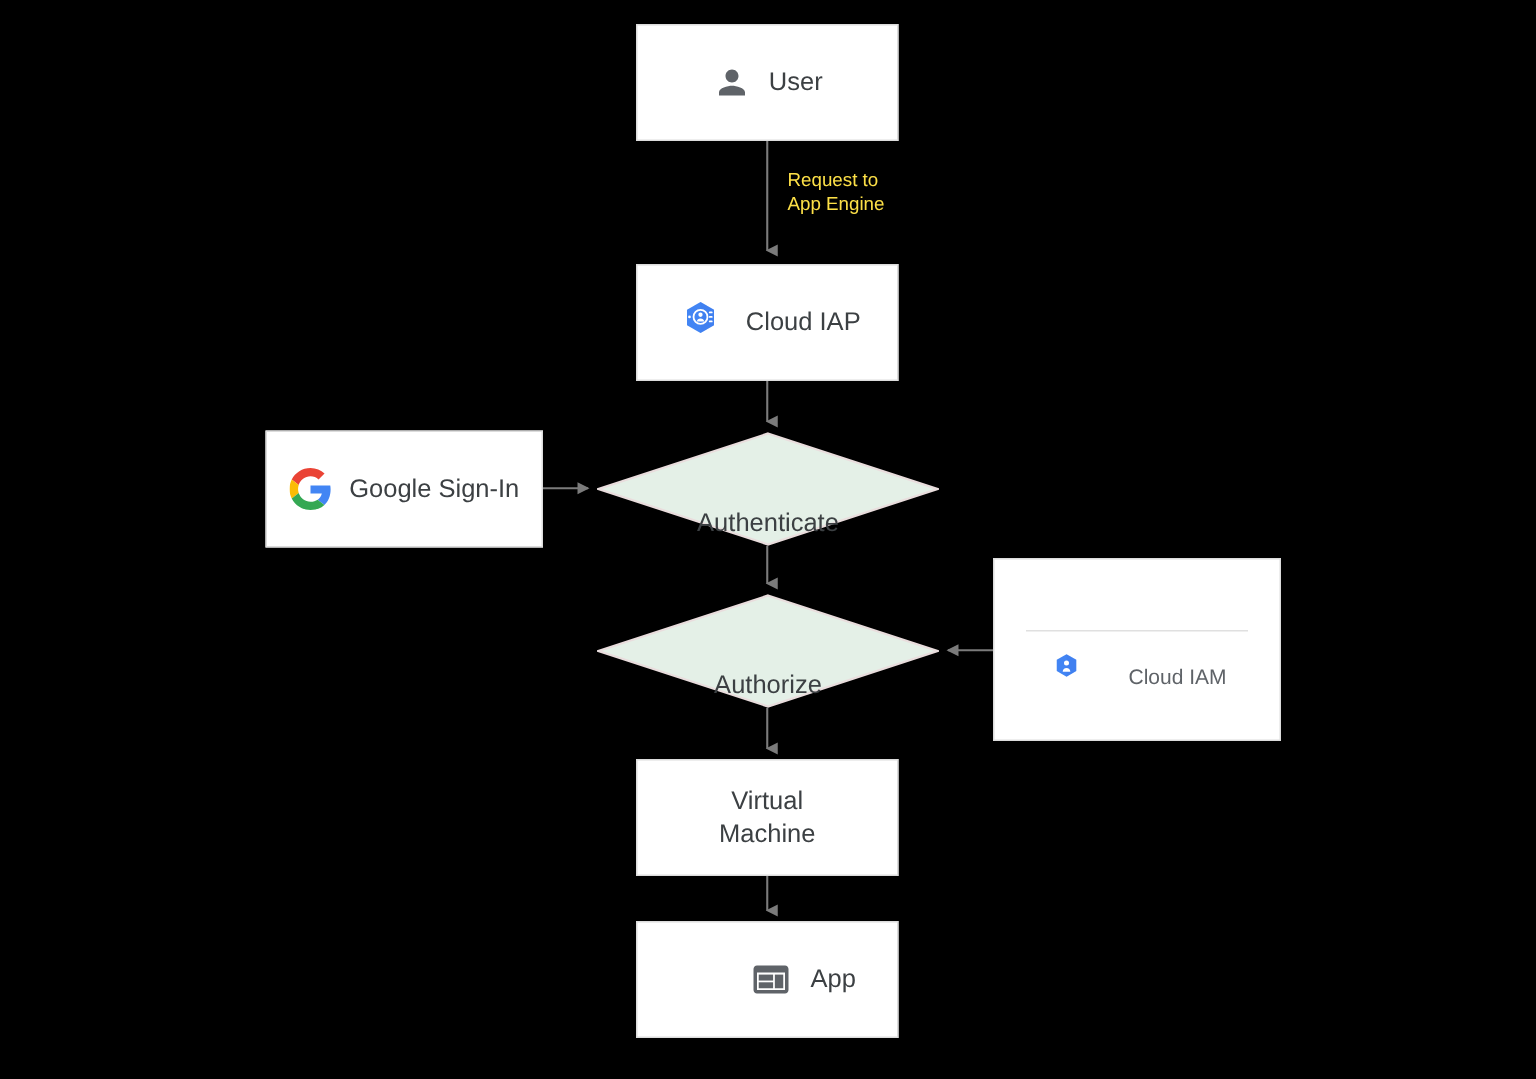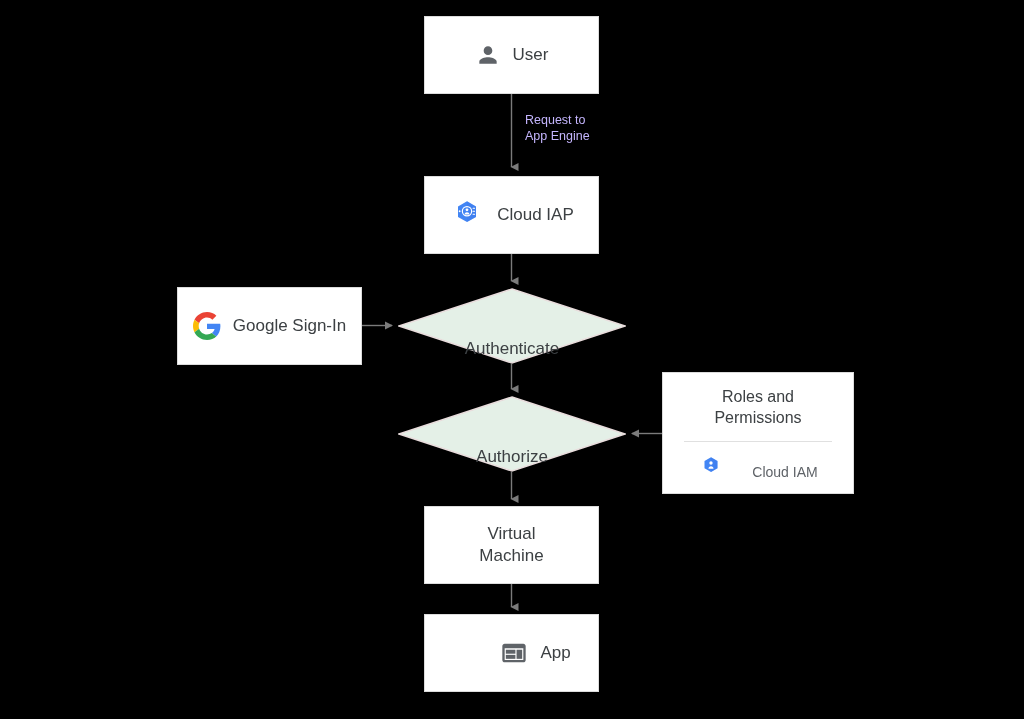--- a/index.html
+++ b/index.html
@@ -101,21 +101,21 @@
     gap: 28px;
   }
   .roles-foot-label {
     color: #5f6368;
     font-size: 14px;
   }
 
   
   .edge-label {
     position: absolute;
-    color: #c4b5fd;
+    color: #fde047;
     font-size: 12.5px;
     line-height: 16px;
     text-align: left;
     white-space: pre-line;
   }
   #edge-label-request { left: 525px; top: 112px; width: 120px; }
 </style>
 </head>
 <body>
 
@@ -217,22 +217,20 @@
 </div>
 
 <div class="diamond" id="node-authorize">
   <svg class="diamond-shape" viewBox="0 0 228 76" preserveAspectRatio="none">
     <polygon points="114,1 227,38 114,75 1,38" fill="#e4f0e7" stroke="#e9dddd" stroke-width="1.5"></polygon>
   </svg>
   <span class="diamond-label">Authorize</span>
 </div>
 
 <div class="node" id="node-roles">
-  <div class="roles-title">Roles and
-Permissions</div>
   <div class="roles-divider"></div>
   <div class="roles-foot">
     <span class="icon">
       <svg width="26" height="26" viewBox="0 0 48 48">
         <path fill="#4285F4" d="M36 12.7 24 5.8 12 12.7v13.8l12 6.9 12-6.9z"></path>
         <path fill="#3b78e7" d="M36 12.7 24 5.8v27.6l12-6.9z" opacity="0.3"></path>
         <circle cx="24" cy="16.6" r="3.1" fill="#ffffff"></circle>
         <path fill="#ffffff" d="M19.3 27.4c0-2.9 2.1-4.6 4.7-4.6s4.7 1.7 4.7 4.6z"></path>
       </svg>
     </span>

